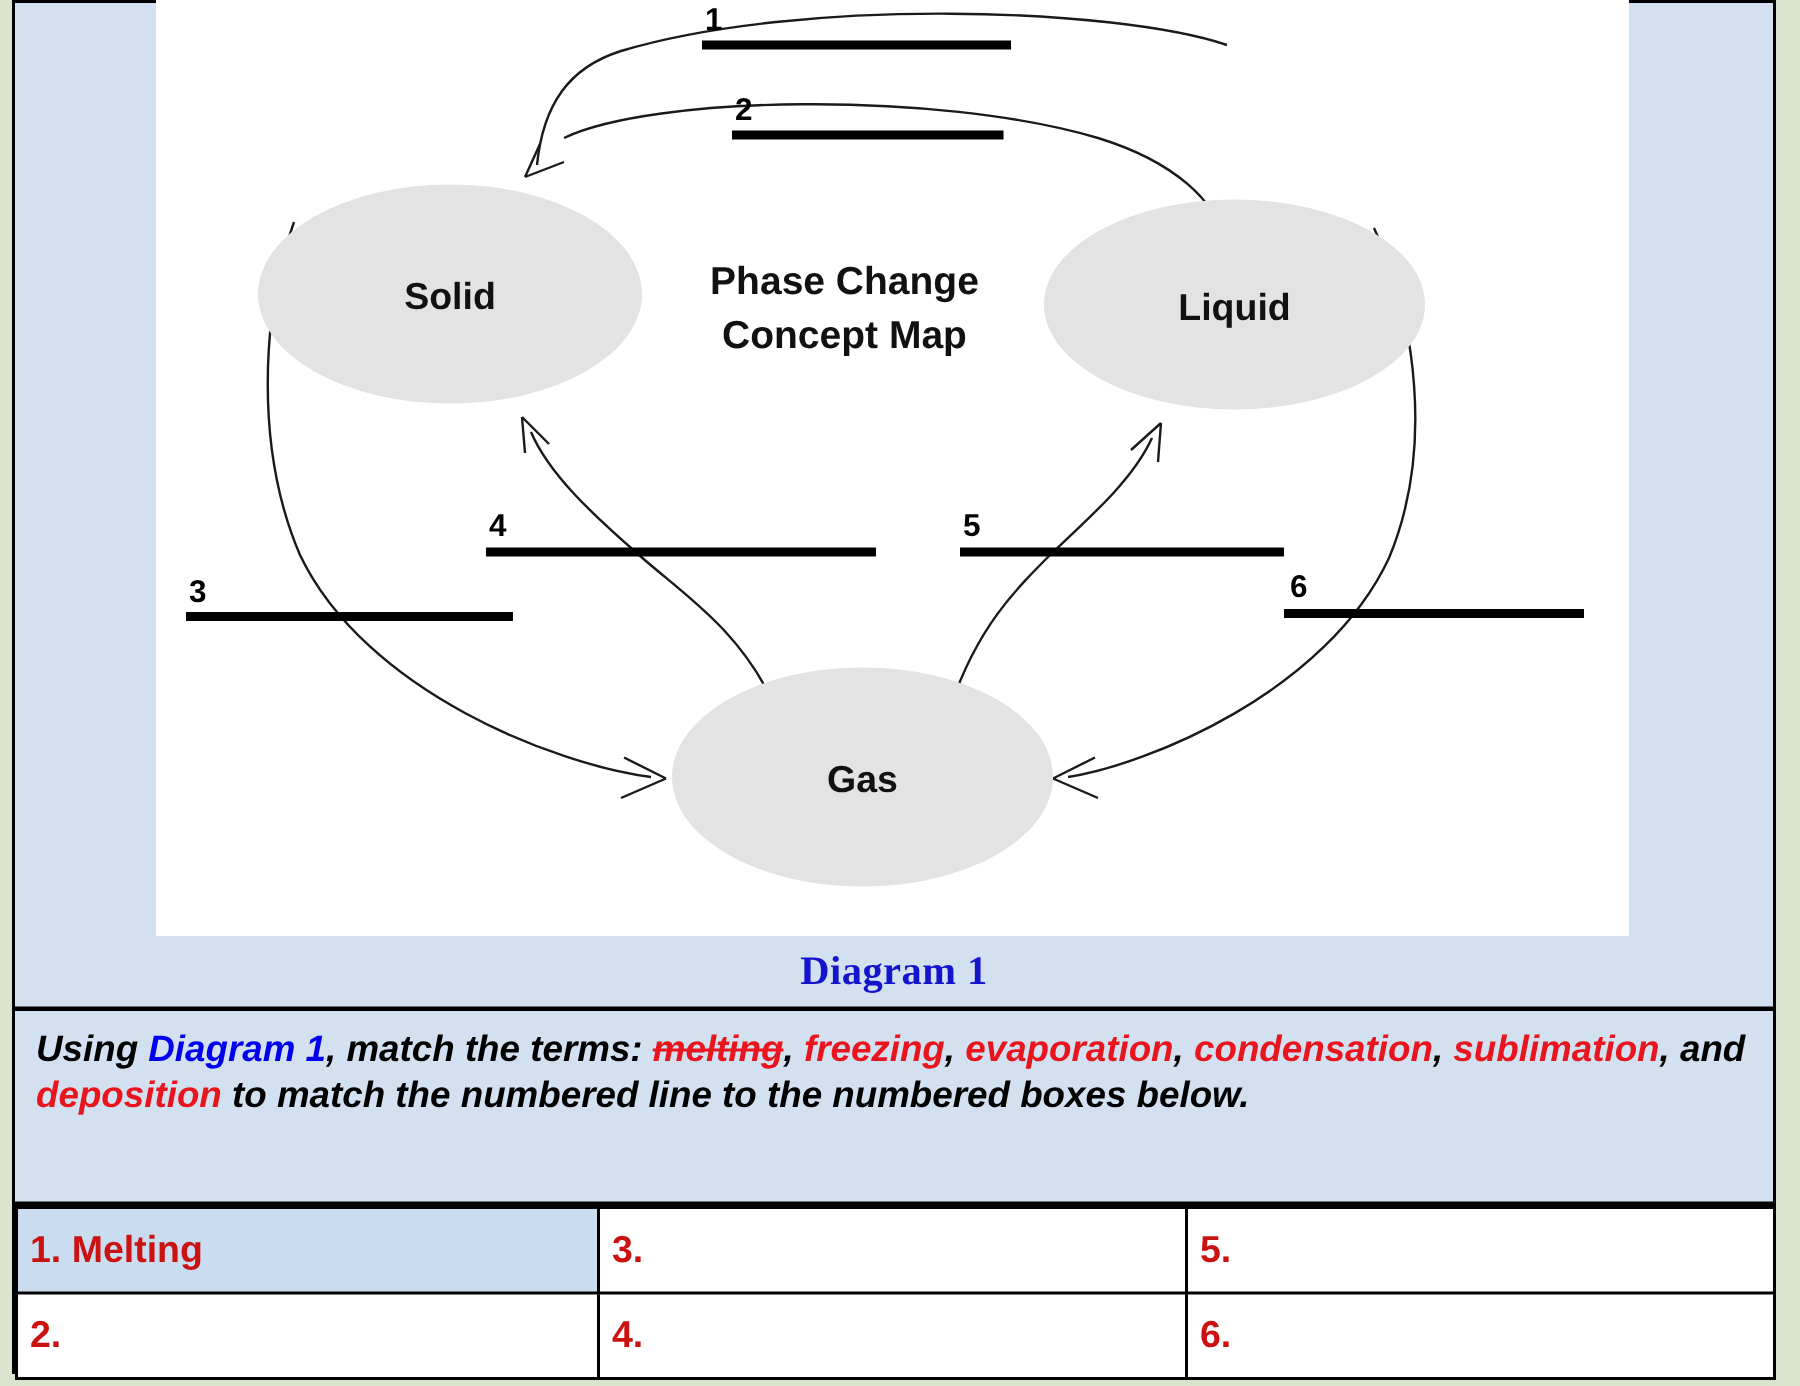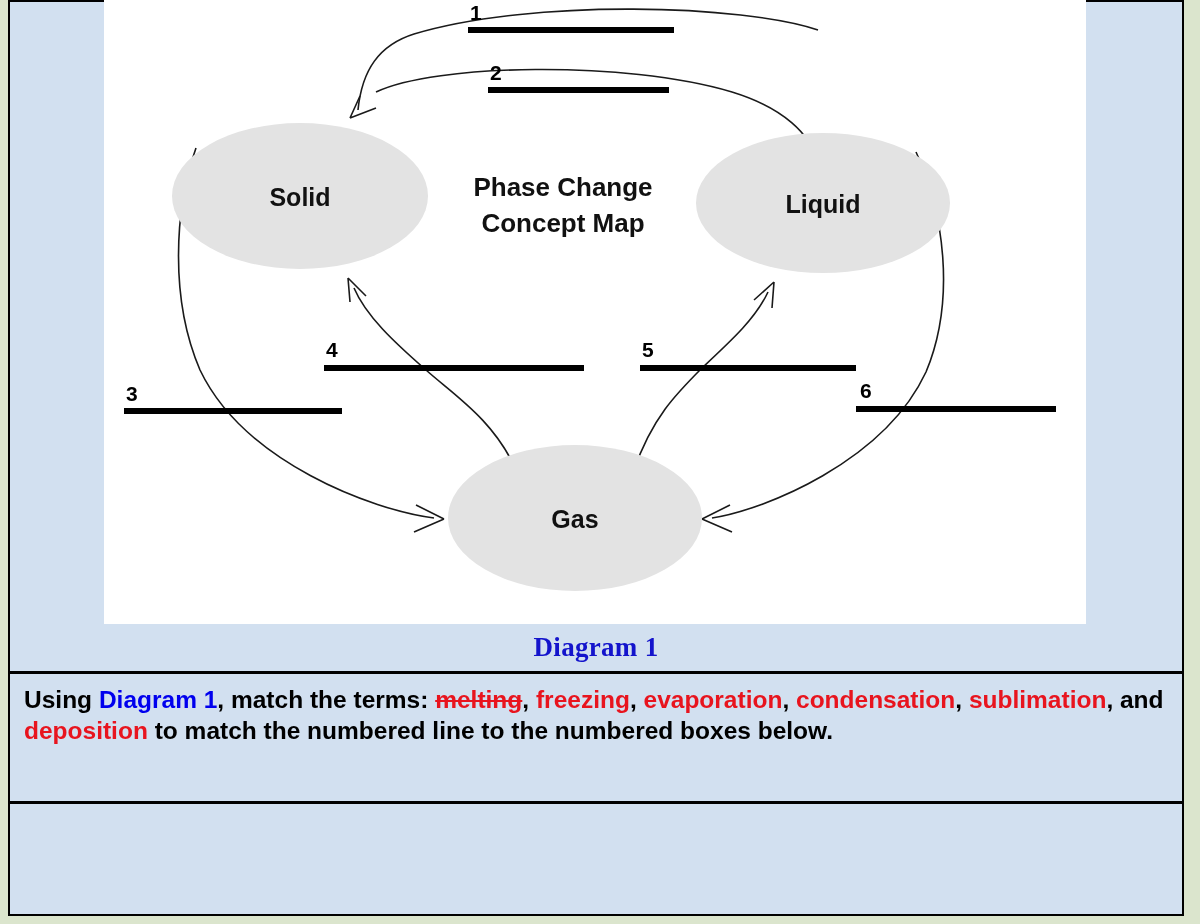--- a/index.html
+++ b/index.html
@@ -50,20 +50,21 @@
   #instruction{
     position:absolute;left:0px;top:672px;width:1172px;height:130px;
     background:#d2e0f0;
     border-bottom:3px solid #000;
     box-sizing:border-box;
     padding:10px 14px 0 14px;
     font-size:24.5px;
     font-weight:bold;
     line-height:31px;
     color:#000;
+    font-style:italic;
   }
   .blue{color:#0000ee;}
   .red{color:#e8141e;}
   .strike{color:#e8141e;text-decoration:line-through;text-decoration-thickness:2px;}
 
   
   #answer-table{
     position:absolute;left:0px;top:802px;width:1172px;height:110px;
     border-collapse:collapse;
     table-layout:fixed;
@@ -192,15 +193,34 @@
 
       </svg>
     </div>
 
     <div id="caption-row">
       <span id="caption-text">Diagram 1</span>
     </div>
 
     <div id="instruction"><span>Using </span><span class="blue">Diagram 1</span><span>, match the terms: </span><span class="strike">melting</span><span>, </span><span class="red">freezing</span><span>, </span><span class="red">evaporation</span><span>, </span><span class="red">condensation</span><span>, </span><span class="red">sublimation</span><span>, and </span><span class="red">deposition</span><span> to match the numbered line to the numbered boxes below.</span></div>
 
+    <table id="answer-table">
+      <colgroup>
+          <col class="c1">
+          <col class="c2">
+          <col class="c3">
+        </colgroup>
+      <tbody>
+        <tr>
+          <td class="filled">1. Melting</td>
+          <td>3.</td>
+          <td>5.</td>
+        </tr>
+        <tr>
+          <td>2.</td>
+          <td>4.</td>
+          <td>6.</td>
+        </tr>
+      </tbody>
+    </table>
 
   </div>
 </div>
 
 </body></html>

